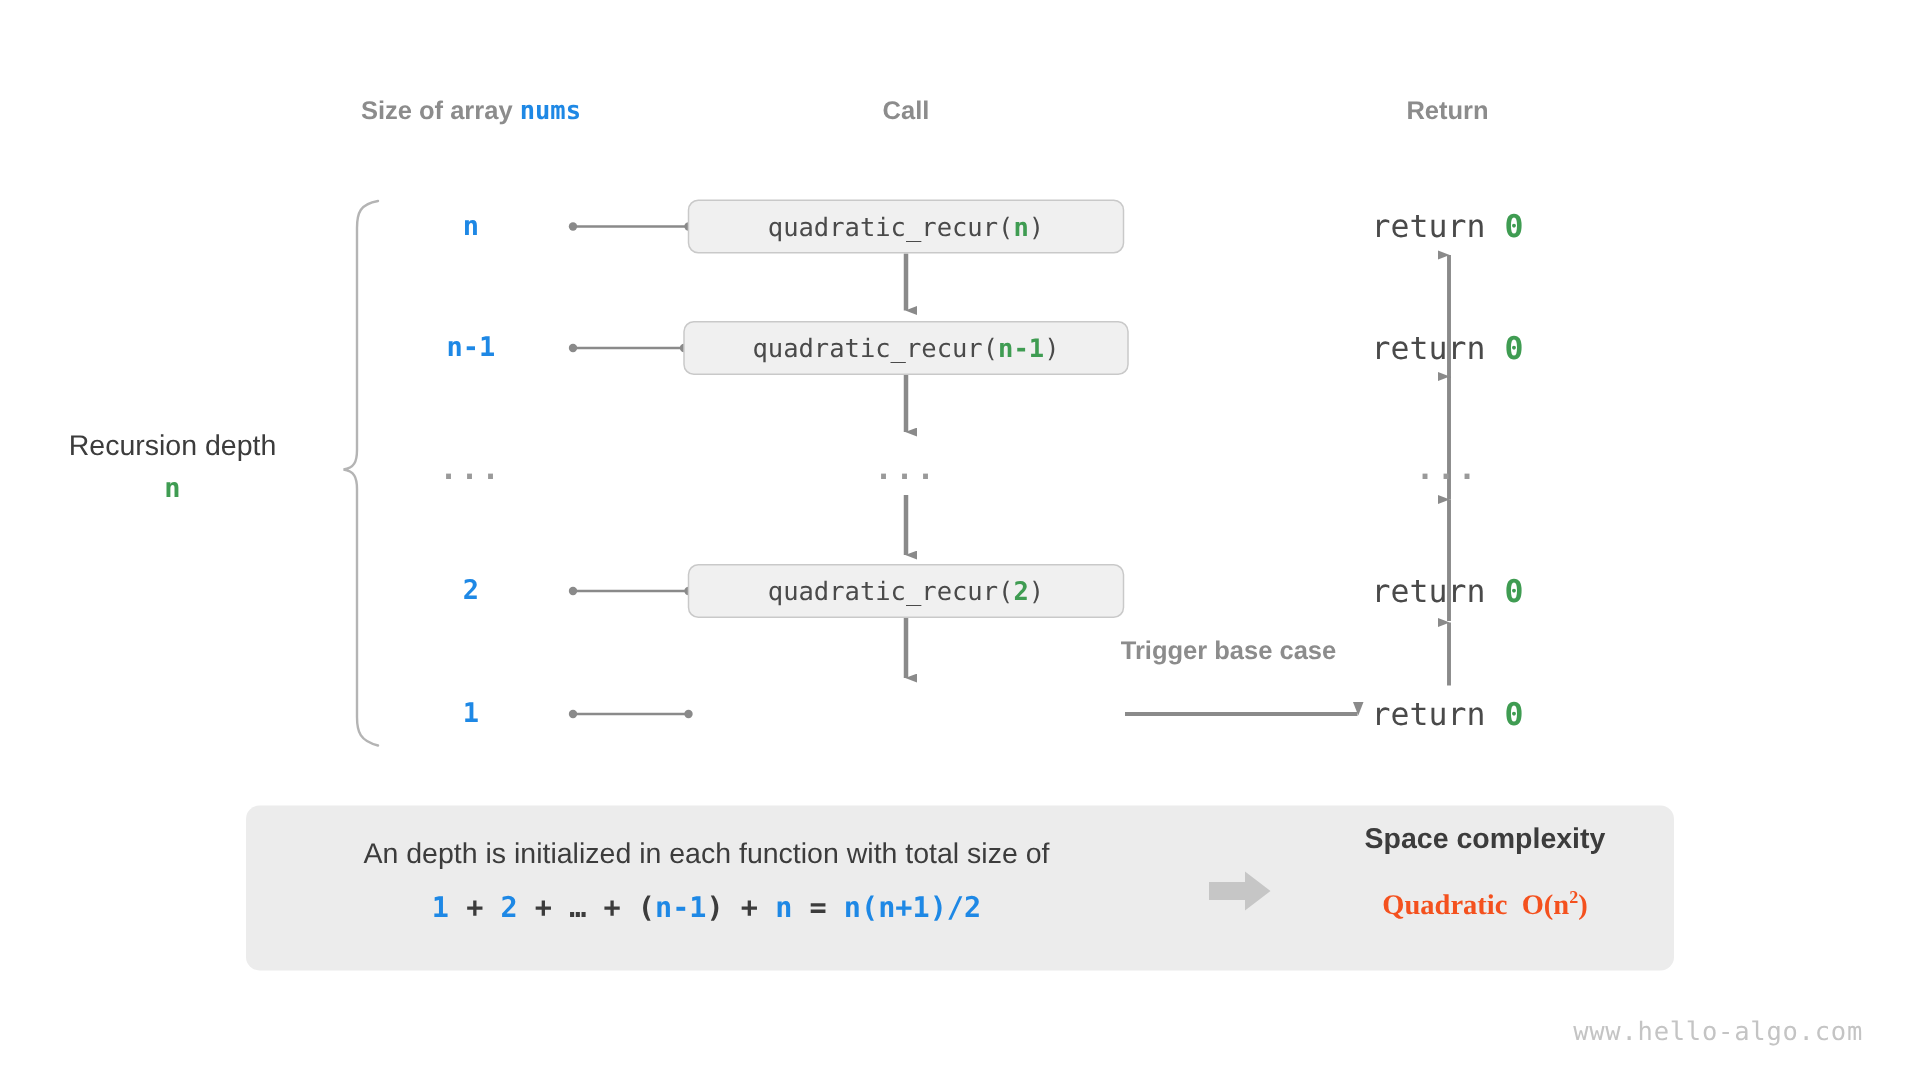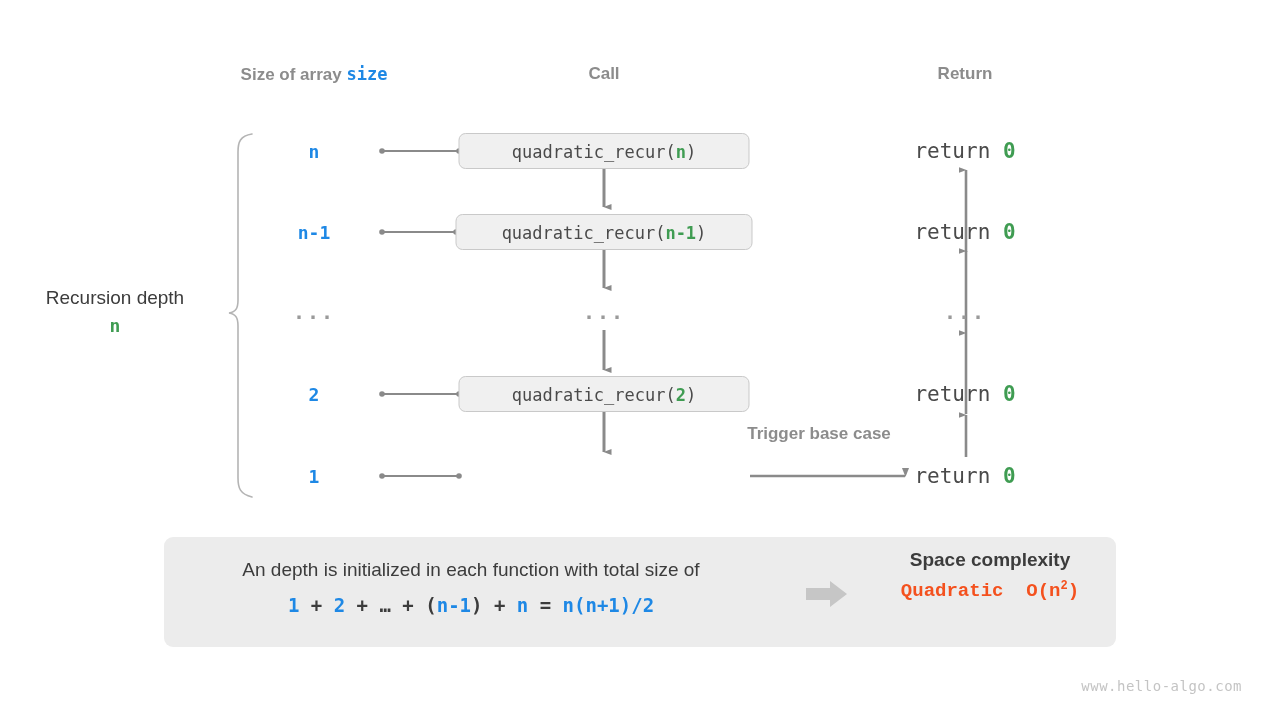--- a/index.html
+++ b/index.html
@@ -216,39 +216,39 @@
   }
   #complexity-title {
     margin-top: 12px;
     font-family: "Liberation Sans", sans-serif;
     font-weight: bold;
     font-size: 19px;
     color: #3c3c3c;
     white-space: nowrap;
   }
   #complexity-value {
-    margin-top: 8px;
-    font-family: Liberation Mono, monospace;
+    margin-top: 20px;
+    font-family: Liberation Serif, serif;
     font-weight: bold;
     font-size: 19px;
     color: #f4511e;
     white-space: nowrap;
   }
   #complexity-value sup {
     font-size: 12px;
     vertical-align: super;
   }
 
   
   #watermark {
     position: absolute;
     right: 38px;
     top: 678px;
     font-family: "DejaVu Sans Mono", monospace;
-    font-size: 14px;
+    font-size: 17px;
     color: #c4c4c4;
     letter-spacing: 0.5px;
     white-space: nowrap;
   }
 </style>
 </head>
 <body>
 
 <div class="stage">
 
@@ -305,21 +305,21 @@
     </g>
 
     <g>
       <line x1="966" y1="252" x2="966" y2="170" stroke="#8a8a8a" stroke-width="2.6" marker-end="url(#arrowUp)"></line>
       <line x1="966" y1="333" x2="966" y2="251" stroke="#8a8a8a" stroke-width="2.6" marker-end="url(#arrowUp)"></line>
       <line x1="966" y1="414" x2="966" y2="333" stroke="#8a8a8a" stroke-width="2.6" marker-end="url(#arrowUp)"></line>
       <line x1="966" y1="457" x2="966" y2="415" stroke="#8a8a8a" stroke-width="2.6" marker-end="url(#arrowUp)"></line>
     </g>
   </svg>
 
-  <div class="col-header" id="hdr-size"><span>Size of array </span><span class="mono-accent">size</span></div>
+  <div class="col-header" id="hdr-size"><span>Size of array </span><span class="mono-accent">nums</span></div>
   <div class="col-header" id="hdr-call">Call</div>
   <div class="col-header" id="hdr-return">Return</div>
 
   <div id="depth-label">
     <span class="depth-text">Recursion depth</span>
     <span class="depth-n">n</span>
   </div>
 
   <div class="size-val" style="left:314px; top:151px;">n</div>
   <div class="size-val" style="left:314px; top:232px;">n-1</div>

